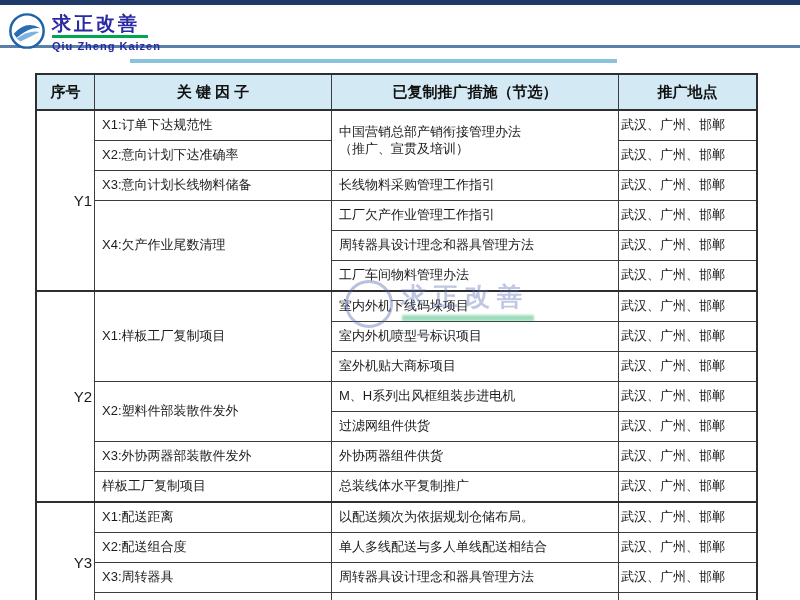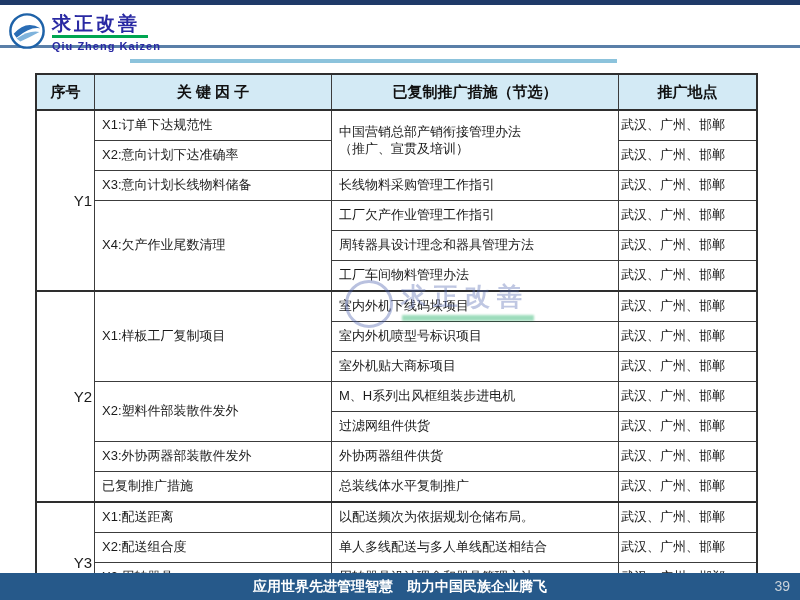--- a/index.html
+++ b/index.html
@@ -128,21 +128,21 @@
         <tr>
           <td class="c2">过滤网组件供货</td>
           <td class="c3">武汉、广州、邯郸</td>
         </tr>
         <tr>
           <td class="c1">X3:外协两器部装散件发外</td>
           <td class="c2">外协两器组件供货</td>
           <td class="c3">武汉、广州、邯郸</td>
         </tr>
         <tr>
-          <td class="c1">已复制推广措施</td>
+          <td class="c1">样板工厂复制项目</td>
           <td class="c2">总装线体水平复制推广</td>
           <td class="c3">武汉、广州、邯郸</td>
         </tr>
         <tr class="section-start">
           <td rowspan="4" class="c0">Y3</td>
           <td class="c1">X1:配送距离</td>
           <td class="c2">以配送频次为依据规划仓储布局。</td>
           <td class="c3">武汉、广州、邯郸</td>
         </tr>
         <tr>
@@ -162,17 +162,13 @@
         </tr>
       </tbody>
   </table>
 
   <div class="watermark">
     <div class="wm-circle"></div>
     <div class="wm-text">求正改善</div>
     <div class="wm-green"></div>
   </div>
 
-  <div class="footer">
-    <div class="slogan">应用世界先进管理智慧　助力中国民族企业腾飞</div>
-    <div class="page-num">39</div>
-  </div>
 </div>
 
 </body></html>

